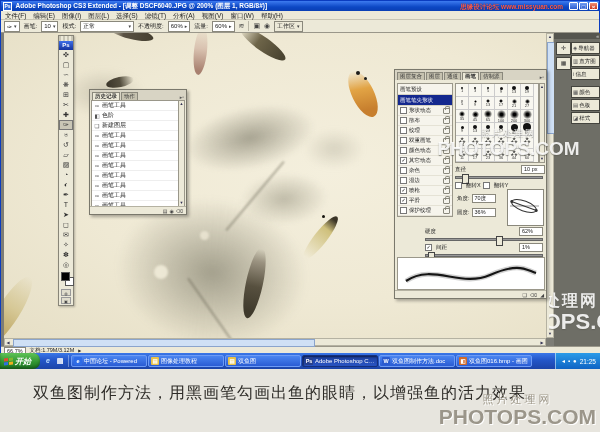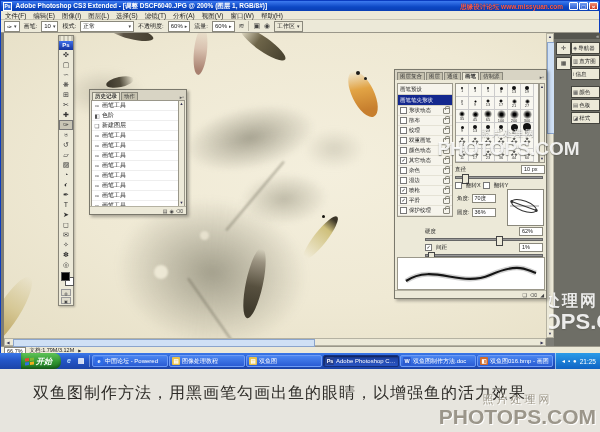--- a/index.html
+++ b/index.html
@@ -128,21 +128,21 @@
   
   #statusbar{position:absolute;left:0;top:345px;width:600px;height:8px;background:#ece9d8;border-top:1px solid #9a978a;
              display:flex;align-items:center;font-size:5.5px;color:#222;gap:4px;padding-left:3px;box-sizing:border-box;}
   #zoombox{background:#fff;border:1px solid #8a887c;height:6px;line-height:6px;padding:0 2px;}
 
   
   #taskbar{position:absolute;left:0;top:353px;width:600px;height:16px;
            background:linear-gradient(#3a77e8,#2456c8 45%,#1c44a8);display:flex;align-items:center;z-index:40;}
   #startbtn{width:40px;height:16px;border-radius:0 7px 7px 0;background:linear-gradient(#5fc457,#2e9230 60%,#1f7a24);
             color:#fff;font-size:8px;font-style:italic;font-weight:bold;display:flex;align-items:center;gap:2px;
-            padding-left:4px;box-sizing:border-box;box-shadow:inset 0 -2px 3px rgba(0,0,0,.3);margin-left:21px;}
+            padding-left:4px;box-sizing:border-box;box-shadow:inset 0 -2px 3px rgba(0,0,0,.3);}
   #flag{display:grid;grid-template-columns:4px 4px;grid-template-rows:3px 3px;gap:1px;transform:skewY(-6deg);}
   #flag i{display:block;}
   #quicklaunch{display:flex;align-items:center;gap:2px;padding:0 3px;border-right:1px solid rgba(255,255,255,.35);height:12px;}
   .ql{width:10px;height:10px;font-size:7px;line-height:10px;text-align:center;color:#fff;font-weight:bold;}
   #task-buttons{display:flex;gap:1px;padding-left:2px;flex:1;overflow:hidden;}
   .task{width:76px;height:12px;background:linear-gradient(#4a85f0,#2a5cd4);border:1px solid #6d9bf5;border-radius:2px;
         display:flex;align-items:center;gap:2px;padding:0 2px;box-sizing:border-box;color:#fff;font-size:6px;}
   .task.active{background:linear-gradient(#1b3e9e,#2a55c4);border-color:#16307c;box-shadow:inset 1px 1px 2px rgba(0,0,0,.5);}
   .ticon{flex:0 0 8px;width:8px;height:8px;border-radius:1px;font-size:5.5px;line-height:8px;text-align:center;font-weight:bold;color:#fff;}
   .tlabel{white-space:nowrap;overflow:hidden;text-overflow:ellipsis;}

